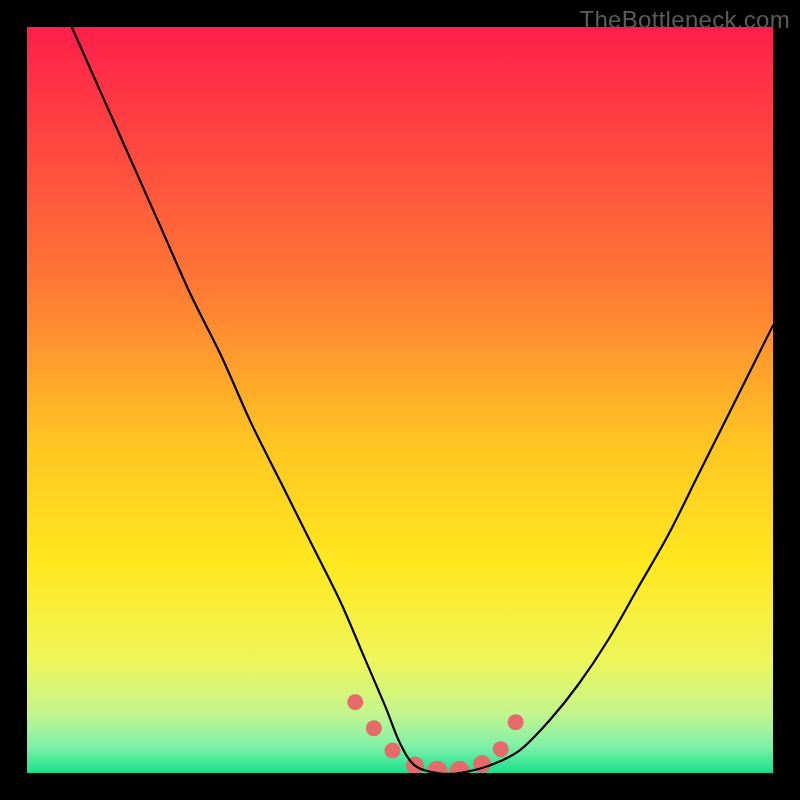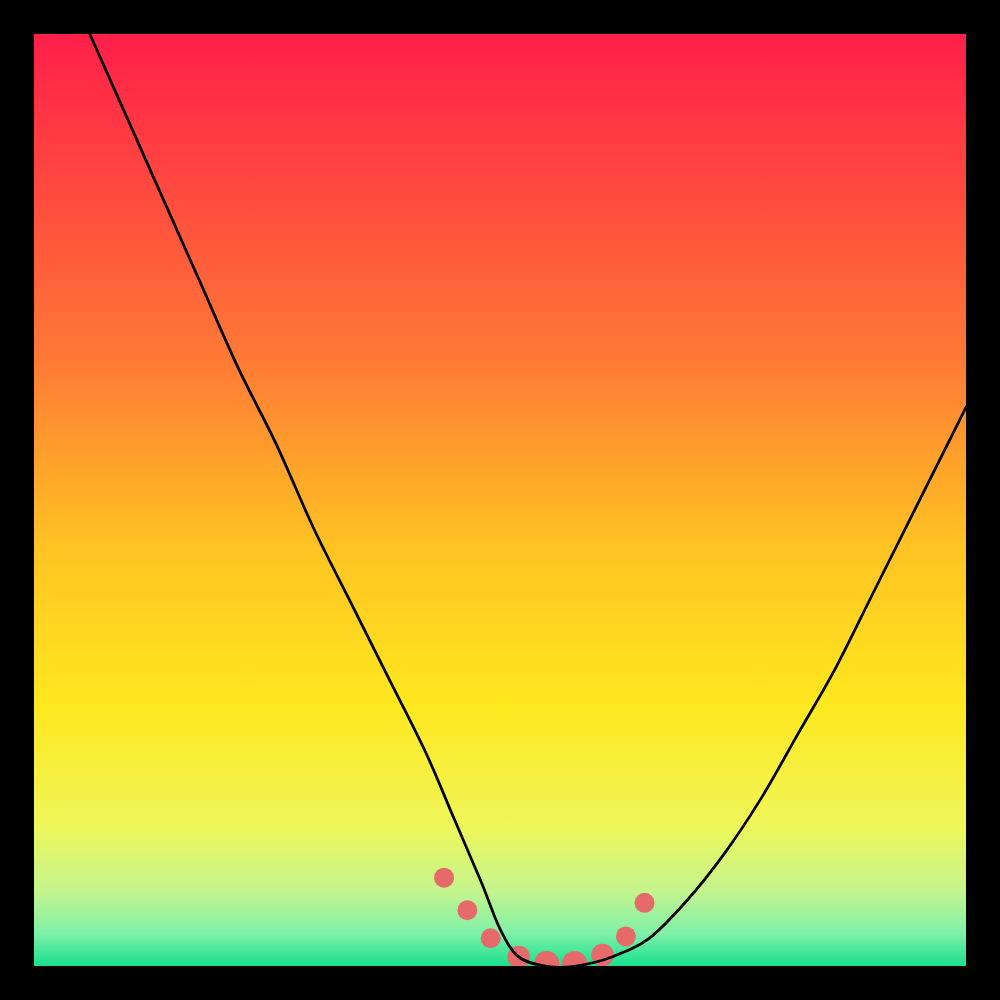--- a/index.html
+++ b/index.html
@@ -73,13 +73,14 @@
           <circle cx="410.3" cy="743.762" r="10" fill="#e66a6a" stroke="#d24f4f" stroke-width="0"></circle>
           <circle cx="432.67999999999995" cy="743.762" r="10" fill="#e66a6a" stroke="#d24f4f" stroke-width="0"></circle>
           <circle cx="455.06" cy="737.048" r="9" fill="#e66a6a" stroke="#d24f4f" stroke-width="0"></circle>
           <circle cx="473.71" cy="722.128" r="8" fill="#e66a6a" stroke="#d24f4f" stroke-width="0"></circle>
           <circle cx="488.63" cy="695.272" r="8" fill="#e66a6a" stroke="#d24f4f" stroke-width="0"></circle>
         </g>
       <path id="curve-path" fill="none" stroke-width="2.2" stroke-linecap="round" d="M 44.76 0 C 49.733333333333334 11.189999999999998 64.65333333333334 44.75999999999998 74.60000000000001 67.13999999999999 C 84.54666666666668 89.52 94.49333333333334 111.90000000000009 104.44000000000001 134.2800000000001 C 114.38666666666668 156.66000000000008 124.33333333333334 179.03999999999996 134.28 201.41999999999996 C 144.22666666666666 223.79999999999995 154.17333333333335 247.42333333333335 164.12 268.56 C 174.06666666666666 289.69666666666666 184.01333333333335 307.1033333333333 193.96 328.23999999999995 C 203.90666666666667 349.3766666666666 213.85333333333332 374.24333333333334 223.79999999999998 395.38 C 233.74666666666664 416.51666666666665 243.69333333333333 435.1666666666667 253.64000000000001 455.06 C 263.5866666666667 474.9533333333333 273.53333333333336 494.8466666666667 283.48 514.74 C 293.4266666666667 534.6333333333333 304.6166666666667 555.77 313.32 574.42 C 322.0233333333333 593.0699999999999 328.24 609.2333333333333 335.7 626.64 C 343.15999999999997 644.0466666666666 351.86333333333334 663.94 358.08 678.86 C 364.2966666666666 693.78 368.02666666666664 706.2133333333334 373 716.16 C 377.97333333333336 726.1066666666666 381.7033333333334 733.5666666666666 387.92 738.54 C 394.13666666666666 743.5133333333333 402.84000000000003 744.7566666666667 410.3 746 C 417.76 747.2433333333333 423.97666666666663 747.2433333333333 432.67999999999995 746 C 441.38333333333327 744.7566666666667 452.5733333333333 742.27 462.52 738.54 C 472.46666666666664 734.81 482.41333333333336 731.08 492.36 723.62 C 502.3066666666667 716.16 512.2533333333333 704.97 522.1999999999999 693.78 C 532.1466666666665 682.5899999999999 542.0933333333332 670.1566666666666 552.04 656.48 C 561.9866666666667 642.8033333333334 571.9333333333334 627.8833333333333 581.88 611.72 C 591.8266666666666 595.5566666666667 601.7733333333333 576.9066666666666 611.7199999999999 559.5 C 621.6666666666665 542.0933333333334 631.6133333333332 525.93 641.56 507.28 C 651.5066666666667 488.63 661.4533333333333 467.4933333333333 671.4 447.59999999999997 C 681.3466666666667 427.70666666666665 691.2933333333333 407.81333333333333 701.24 387.92 C 711.1866666666667 368.0266666666667 723.62 343.15999999999997 731.08 328.23999999999995 C 738.5400000000001 313.31999999999994 743.5133333333333 303.37333333333333 746 298.40000000000003 " stroke="#000000"></path>
     </svg>
   </div>
 
+  <div class="watermark">TheBottleneck.com</div>
 </div>
 
 </body></html>

